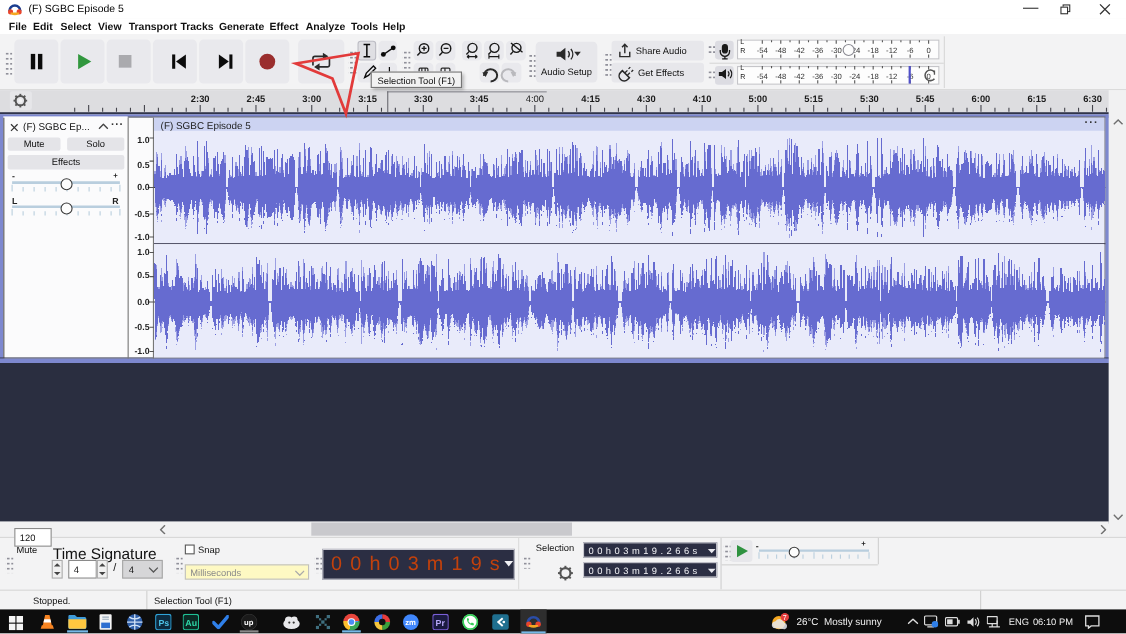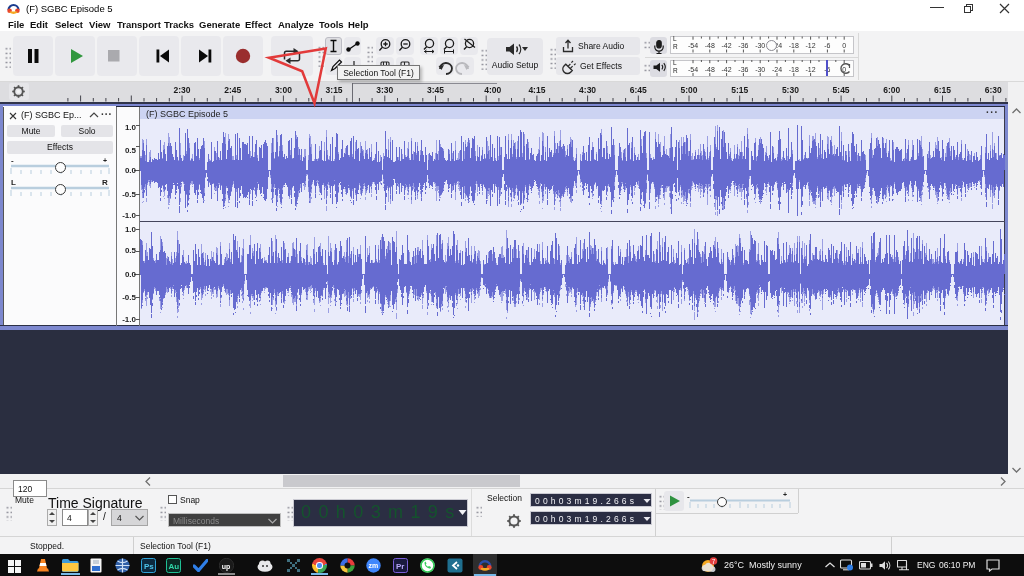--- a/index.html
+++ b/index.html
@@ -305,24 +305,24 @@
 <circle cx="7" cy="7" r="1.8" fill="#f3f3f4"></circle>
       </g>
     </svg>
 <div id="ruler" class="abs" style="left:0;top:82px;width:1008px;height:20px;font-size:9px;color:#1a1a1a;">
       <div class="abs" style="left:167.0px;top:3px;width:30px;text-align:center;font-weight:bold;font-size:8.5px;">2:30</div>
       <div class="abs" style="left:217.7px;top:3px;width:30px;text-align:center;font-weight:bold;font-size:8.5px;">2:45</div>
       <div class="abs" style="left:268.4px;top:3px;width:30px;text-align:center;font-weight:bold;font-size:8.5px;">3:00</div>
       <div class="abs" style="left:319.1px;top:3px;width:30px;text-align:center;font-weight:bold;font-size:8.5px;">3:15</div>
       <div class="abs" style="left:369.8px;top:3px;width:30px;text-align:center;font-weight:bold;font-size:8.5px;">3:30</div>
       <div class="abs" style="left:420.5px;top:3px;width:30px;text-align:center;font-weight:bold;font-size:8.5px;">3:45</div>
-      <div class="abs" style="left:471.2px;top:3px;width:30px;text-align:right;font-weight:bold;font-size:8.5px;">4:00</div>
+      <div class="abs" style="left:471.2px;top:3px;width:30px;text-align:center;font-weight:normal;font-size:8.5px;">4:00</div>
       <div class="abs" style="left:521.9px;top:3px;width:30px;text-align:center;font-weight:bold;font-size:8.5px;">4:15</div>
       <div class="abs" style="left:572.6px;top:3px;width:30px;text-align:center;font-weight:bold;font-size:8.5px;">4:30</div>
-      <div class="abs" style="left:623.3px;top:3px;width:30px;text-align:center;font-weight:bold;font-size:8.5px;">6:45</div>
+      <div class="abs" style="left:623.3px;top:3px;width:30px;text-align:center;font-weight:bold;font-size:8.5px;">4:10</div>
       <div class="abs" style="left:674.0px;top:3px;width:30px;text-align:center;font-weight:bold;font-size:8.5px;">5:00</div>
       <div class="abs" style="left:724.7px;top:3px;width:30px;text-align:center;font-weight:bold;font-size:8.5px;">5:15</div>
       <div class="abs" style="left:775.4px;top:3px;width:30px;text-align:center;font-weight:bold;font-size:8.5px;">5:30</div>
       <div class="abs" style="left:826.1px;top:3px;width:30px;text-align:center;font-weight:bold;font-size:8.5px;">5:45</div>
       <div class="abs" style="left:876.8px;top:3px;width:30px;text-align:center;font-weight:bold;font-size:8.5px;">6:00</div>
       <div class="abs" style="left:927.5px;top:3px;width:30px;text-align:center;font-weight:bold;font-size:8.5px;">6:15</div>
       <div class="abs" style="left:978.2px;top:3px;width:30px;text-align:center;font-weight:bold;font-size:8.5px;">6:30</div>
       <svg class="abs" style="left:0;top:0;" width="1008" height="20">
         <g stroke="#44444c" stroke-width="1">
           <path d="M67.9 16 v3.5"></path>
@@ -524,28 +524,28 @@
       <path d="M1 9 L4 12 L7 9 Z" fill="#444"></path>
     </svg>
 <div class="abs" style="left:103px;top:511px;font-size:10px;color:#111;">/</div>
 <div class="abs" style="left:111px;top:509px;width:37px;height:17px;background:#d6d6d8;border:1px solid #a5a5a5;font-size:8.5px;color:#111;padding:3px 0 0 5px;">4</div>
 <svg class="abs" style="left:135px;top:515px;" width="9" height="6">
       <path d="M0.5 1 L4.5 5 L8.5 1" fill="none" stroke="#555" stroke-width="1.2"></path>
     </svg>
 <div class="grip" style="left:159px;top:505px;height:16px;"></div>
 <div class="abs" style="left:168px;top:495px;width:9px;height:9px;background:#fff;border:1px solid #555;"></div>
 <div class="abs" style="left:180px;top:495px;font-size:8.5px;color:#111;">Snap</div>
-<div class="abs" style="left:168px;top:513px;width:113px;height:14px;background:#404040;border:1px solid #bfbfbf;font-size:8.5px;color:#8a8a8a;padding:2px 0 0 4px;">Milliseconds</div>
+<div class="abs" style="left:168px;top:513px;width:113px;height:14px;background:#fef9c3;border:1px solid #bfbfbf;font-size:8.5px;color:#8a8a8a;padding:2px 0 0 4px;">Milliseconds</div>
 <svg class="abs" style="left:268px;top:518px;" width="9" height="6">
       <path d="M0.5 1 L4.5 5 L8.5 1" fill="none" stroke="#aaa" stroke-width="1.2"></path>
     </svg>
 <div class="grip" style="left:286px;top:505px;height:16px;"></div>
 
 <div class="abs" style="left:293px;top:499px;width:175px;height:28px;background:#2b2e43;border:1.5px solid #cacad2;"></div>
-<div class="abs" style="left:301px;top:502px;width:165px;font-size:18px;color:#14532d;letter-spacing:1.2px;white-space:nowrap;">0 0 h 0 3 m 1 9 s</div>
+<div class="abs" style="left:301px;top:502px;width:165px;font-size:18px;color:#c2410c;letter-spacing:1.2px;white-space:nowrap;">0 0 h 0 3 m 1 9 s</div>
 <svg class="abs" style="left:458px;top:509px;" width="9" height="7">
       <path d="M0.5 1 L4.5 6 L8.5 1 Z" fill="#f2f2f6"></path>
     </svg>
 <div class="abs" style="left:471px;top:489px;width:1px;height:47px;background:#dcdcdc;"></div>
     <div class="grip" style="left:475px;top:505px;height:12px;"></div>
 
 <div class="abs" style="left:487px;top:493px;font-size:8.5px;color:#111;">Selection</div>
 <svg class="abs" style="left:507px;top:514px;" width="14" height="14" viewBox="0 0 14 14">
 <g fill="#555">
         <circle cx="7" cy="7" r="4.6" fill="none" stroke="#555" stroke-width="2"></circle>

